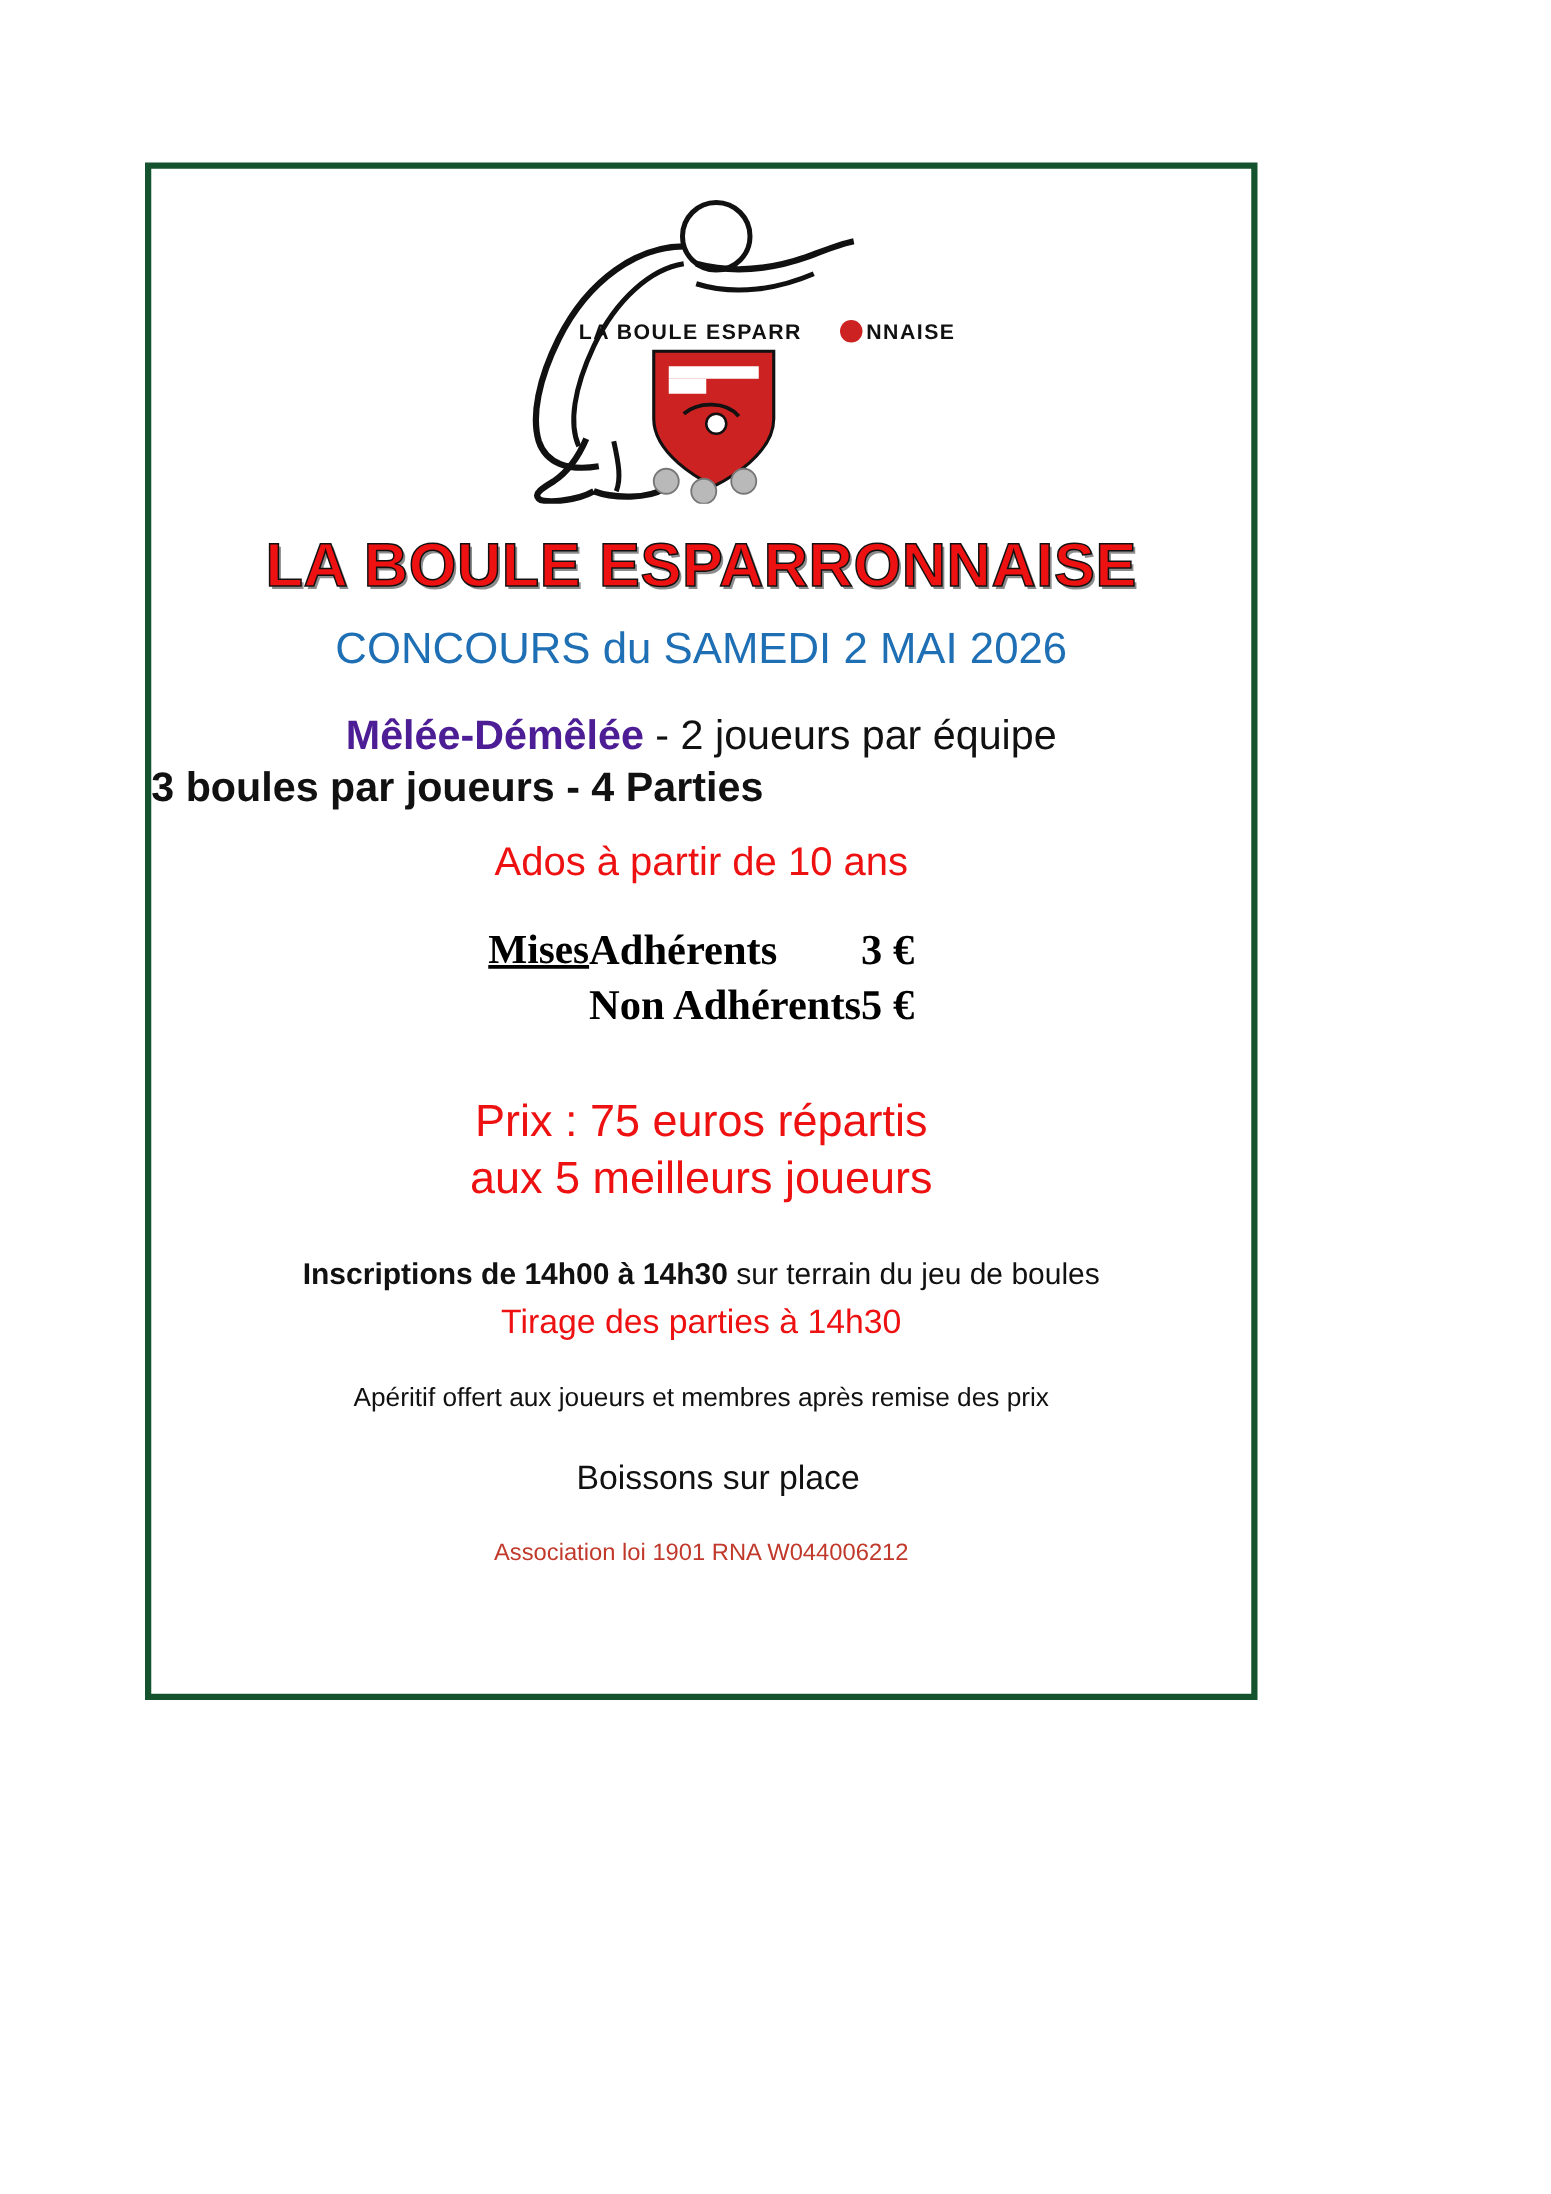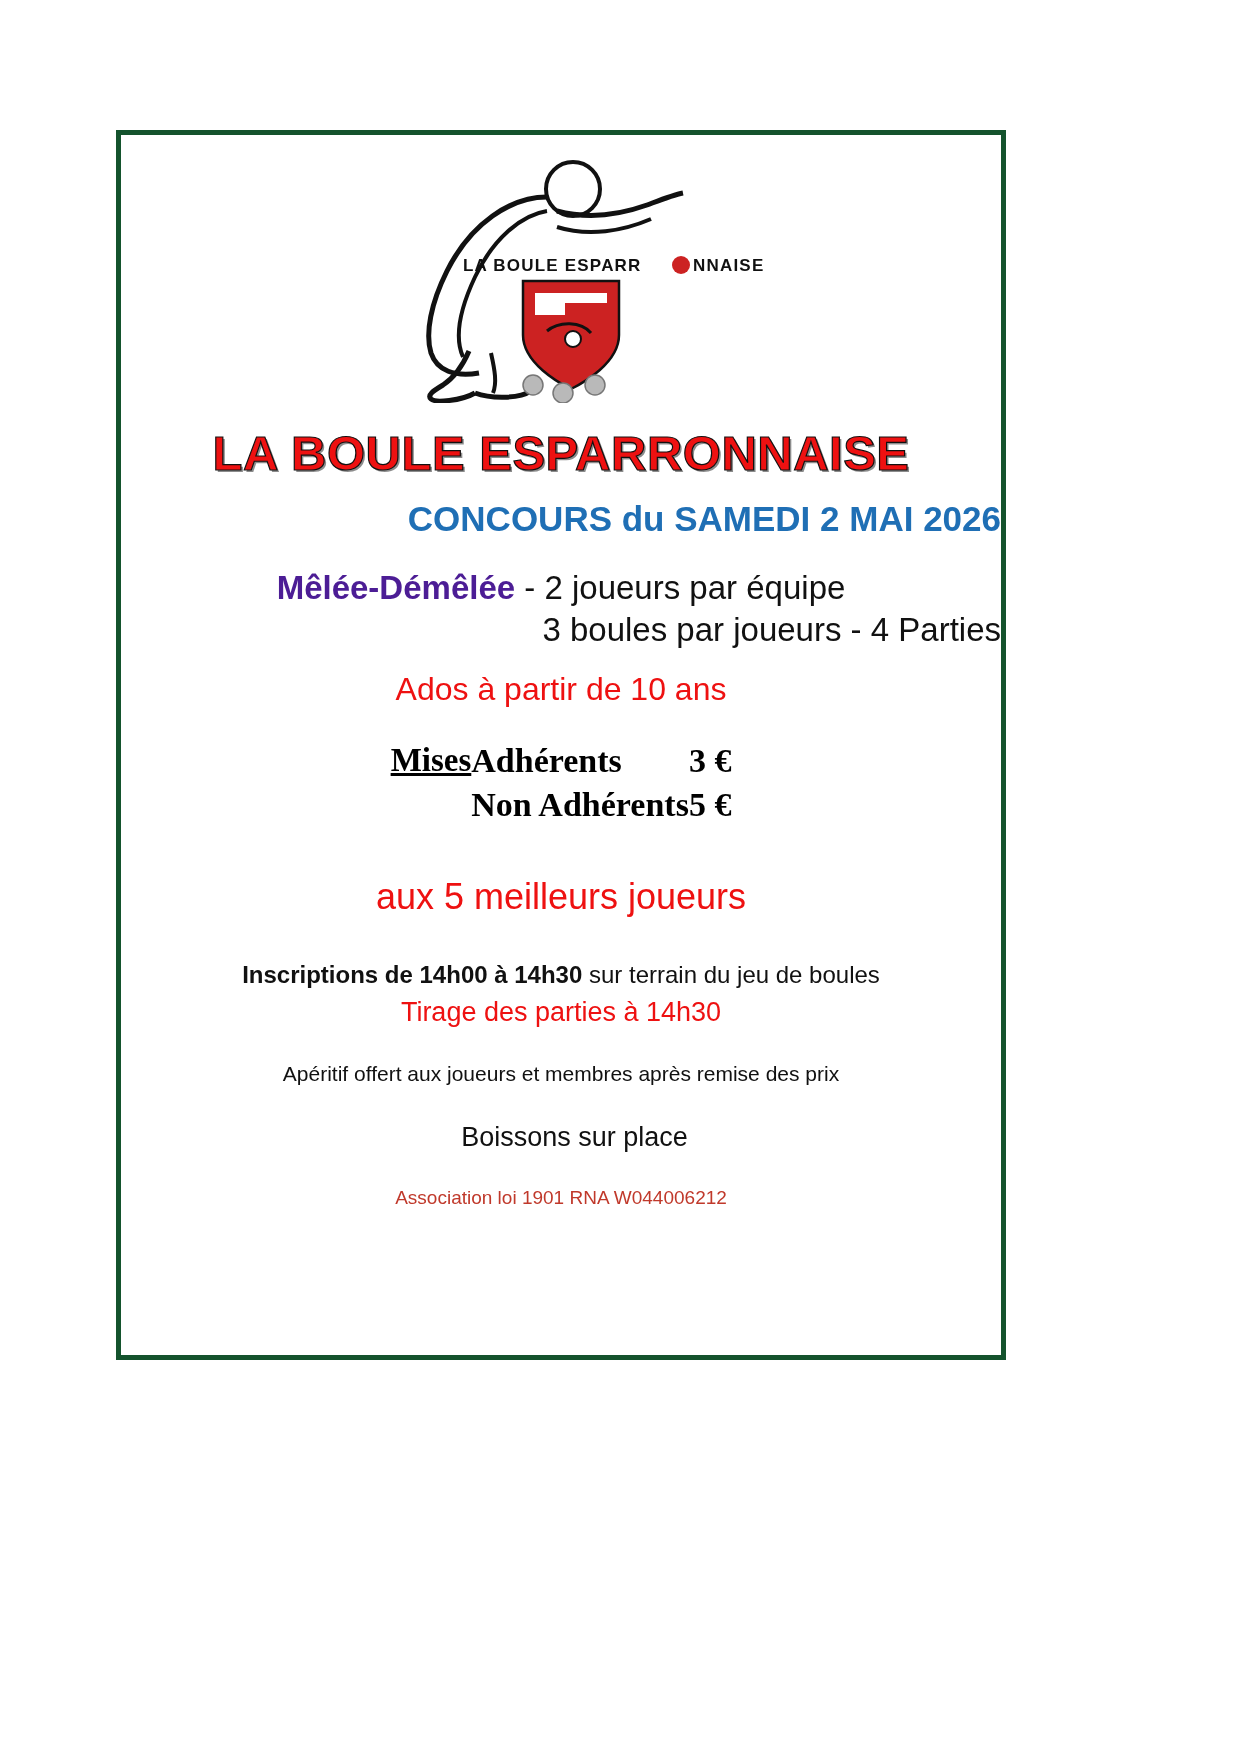--- a/index.html
+++ b/index.html
@@ -50,43 +50,44 @@
     font-size: 49px;
     font-weight: bold;
     letter-spacing: 0.5px;
     color: #ee1111;
     -webkit-text-stroke: 1.2px #111;
     text-shadow: 2px 2px 0 rgba(0,0,0,0.45);
     margin: 2px 0 0 0;
     font-family: "Liberation Sans", sans-serif;
   }
   .contest-line {
-    text-align: right;
+    text-align: center;
     font-size: 35px;
-    font-weight: bold;
+    font-weight: normal;
     color: #1f6fb5;
     margin-top: 18px;
   }
 
   
   .format-1 {
     text-align: center;
     font-size: 33px;
     margin-top: 30px;
     color: #111;
   }
   .format-1 .blue {
     color: #4c1d95;
     font-weight: bold;
   }
   .format-2 {
-    text-align: right;
+    text-align: left;
     font-size: 33px;
     margin-top: 4px;
     color: #111;
+    font-weight: bold;
   }
   .age {
     text-align: center;
     font-size: 32px;
     color: #ee1111;
     margin-top: 22px;
   }
 
   
   .mises-wrap {
@@ -225,20 +226,21 @@
         </tr>
         <tr>
           <td class="tier">Non Adhérents</td>
           <td class="price">5 €</td>
         </tr>
       </tbody>
         </table>
     </div>
 
     <div class="prize">
+      <div>Prix : 75 euros répartis</div>
       <div>aux 5 meilleurs joueurs</div>
     </div>
 
     <div class="inscriptions">
       <b>Inscriptions de 14h00 à 14h30</b><span> sur terrain du jeu de boules</span>
     </div>
     <div class="tirage">Tirage des parties à 14h30</div>
     <div class="aperitif">Apéritif offert aux joueurs et membres après remise des prix</div>
     <div class="boissons">Boissons sur place</div>
     <div class="assoc">Association loi 1901 RNA W044006212</div>

